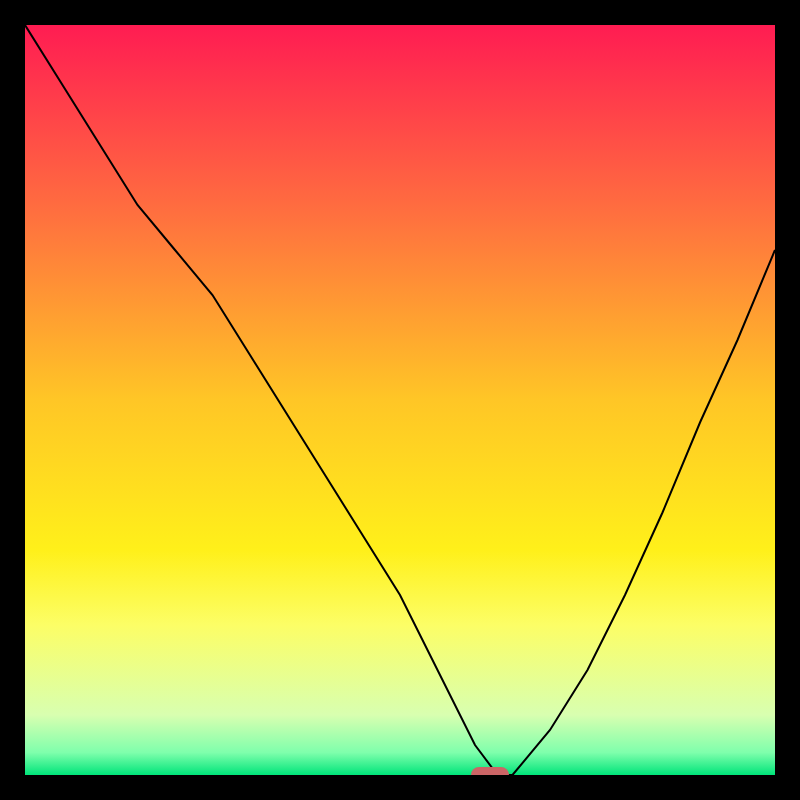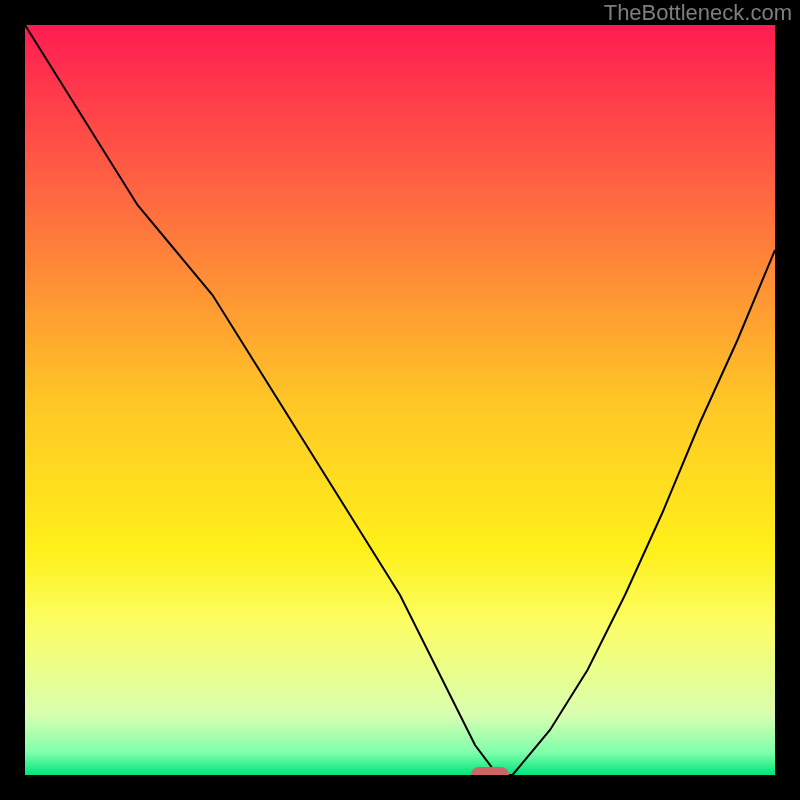--- a/index.html
+++ b/index.html
@@ -68,14 +68,13 @@
           </linearGradient>
       </defs>
       <rect x="0" y="0" width="100" height="100" fill="url(#bg-grad)"></rect>
     </svg>
     <svg class="curve" viewBox="0 0 100 100" preserveAspectRatio="none">
       <path id="curve-path" d="M0.00 0.00 L5.00 8.00 L10.00 16.00 L15.00 24.00 L20.00 30.00 L25.00 36.00 L30.00 44.00 L35.00 52.00 L40.00 60.00 L45.00 68.00 L50.00 76.00 L55.00 86.00 L60.00 96.00 L63.00 100.00 L65.00 100.00 L70.00 94.00 L75.00 86.00 L80.00 76.00 L85.00 65.00 L90.00 53.00 L95.00 42.00 L100.00 30.00" stroke="#000000" stroke-width="2" fill="none" vector-effect="non-scaling-stroke"></path>
     </svg>
     <div id="marker" class="marker" style="left: 446.25px; top: 741.75px; width: 37.5px; height: 16.5px; background: rgb(204, 101, 102);"></div>
   </div>
 
-  <div class="attribution">TheBottleneck.com</div>
 </div>
 
 </body></html>

